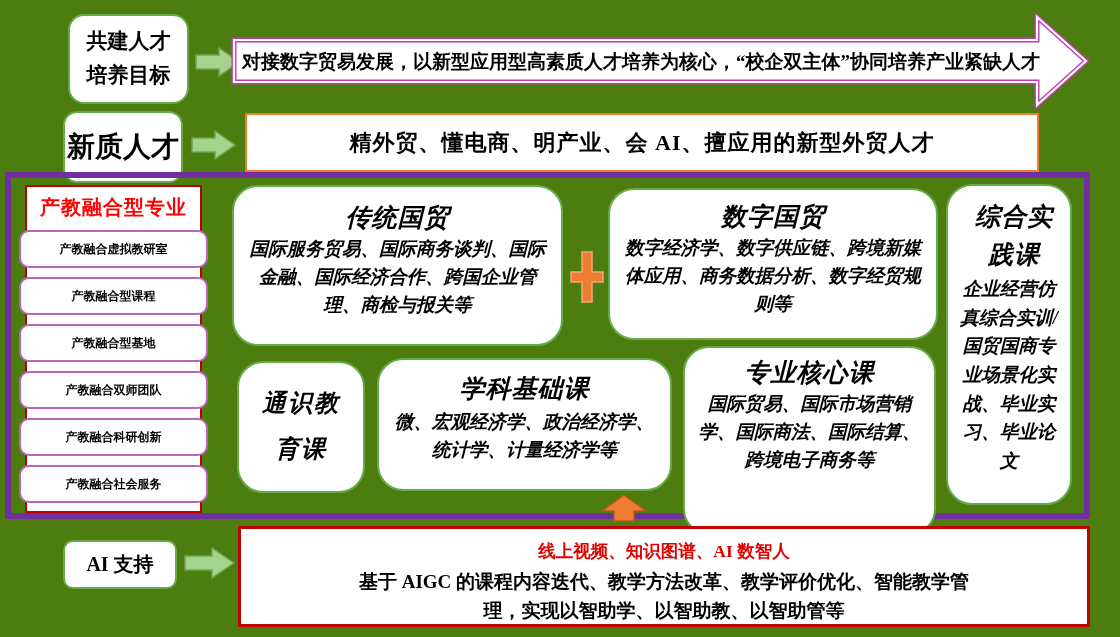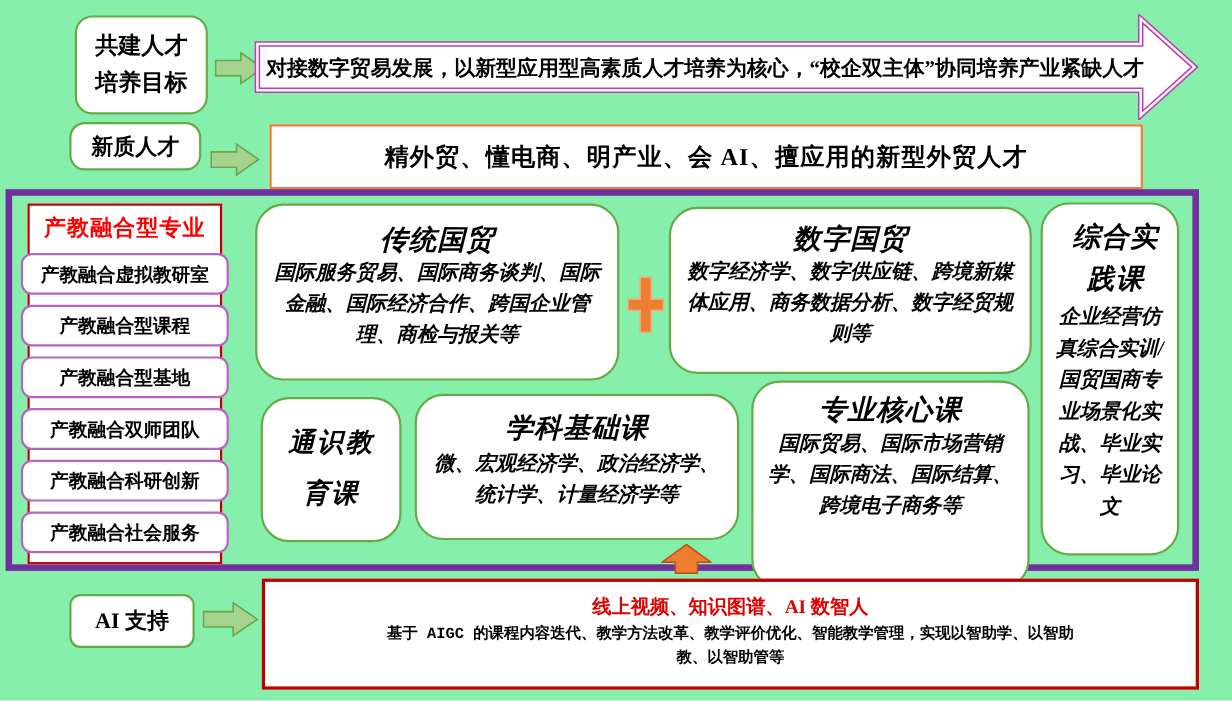--- a/index.html
+++ b/index.html
@@ -2,21 +2,21 @@
 <html><head>
 <meta charset="utf-8">
 <style>
   * { box-sizing: border-box; margin: 0; padding: 0; }
   html, body { background: #ffffff; }
   body { font-family: "Liberation Serif", "DejaVu Serif", serif; }
   .stage {
     position: relative;
     width: 1120px;
     height: 637px;
-    background: #86efac;
+    background: #4d7c0f;
     overflow: hidden;
     color: #000;
   }
   .abs { position: absolute; }
 
   
   .green-box {
     border: 2px solid #65ab47;
     border-radius: 16px;
     background: #fff;
@@ -42,21 +42,21 @@
   
   .goal-box   { left: 68px; top: 14px; width: 121px; height: 90px; font-size: 21px; line-height: 1.6; }
   .big-arrow-svg { left: 231px; top: 13px; }
   .goal-statement {
     left: 248px; top: 39px; width: 786px; height: 46px;
     display: flex; align-items: center; justify-content: center;
     font-size: 19px; font-weight: 700; white-space: nowrap;
   }
 
   
-  .talent-box { left: 63px; top: 111px; width: 120px; height: 44px; font-size: 20px; border-radius: 14px; }
+  .talent-box { left: 63px; top: 111px; width: 120px; height: 72px; font-size: 28px; border-radius: 14px; }
   .talent-target {
     left: 245px; top: 113px; width: 794px; height: 59px;
     border: 2px solid #ed7d31; background: #fff;
     display: flex; align-items: center; justify-content: center;
     font-size: 22px; font-weight: 700; letter-spacing: 1px;
   }
 
   
   .main-frame {
     left: 5px; top: 172px; width: 1085px; height: 347px;
@@ -68,21 +68,21 @@
     left: 25px; top: 185px; width: 177px; height: 328px;
     border: 2px solid #c00000; background: #fff;
     display: flex; flex-direction: column; align-items: center;
     padding-top: 7px;
   }
   .industry-title { color: #ff0000; font-size: 20px; font-weight: 700; letter-spacing: 1px; text-align: right; }
   .industry-item {
     width: 189px; height: 38px; margin-top: 9px;
     border: 2px solid #b765c0; border-radius: 10px; background: #fff;
     display: flex; align-items: center; justify-content: center;
-    font-size: 17px; font-weight: 700; white-space: nowrap;
+    font-size: 12px; font-weight: 700; white-space: nowrap;
   }
 
   .box-traditional { left: 232px; top: 185px; width: 331px; height: 161px; padding-top: 14px; }
   .box-digital     { left: 608px; top: 188px; width: 330px; height: 152px; padding-top: 10px; }
   .box-traditional .course-body, .box-digital .course-body { padding: 2px 14px 0 14px; }
 
   .plus-svg { left: 569px; top: 248px; }
 
   .box-general {
     left: 237px; top: 361px; width: 128px; height: 132px;
@@ -101,21 +101,21 @@
   .up-arrow-svg { left: 601px; top: 494px; z-index: 5; }
 
   
   .ai-box { left: 63px; top: 540px; width: 114px; height: 49px; font-size: 20px; border-radius: 10px; }
   .ai-target {
     left: 238px; top: 526px; width: 852px; height: 101px;
     border: 3px solid #c00000; background: #fff; text-align: center;
     padding-top: 10px;
   }
   .ai-title { color: #e00000; font-size: 17.5px; font-weight: 700; }
-  .ai-body  { font-size: 14px; font-weight: 700; line-height: 1.55; width: 640px; margin: 4px auto 16px auto; font-family: Liberation Mono, monospace; }
+  .ai-body  { font-size: 19px; font-weight: 700; line-height: 1.55; width: 640px; margin: 4px auto 16px auto; }
 
   .arrow1 { left: 195px; top: 47px; }
   .arrow2 { left: 191px; top: 130px; }
   .arrow3 { left: 184px; top: 547px; }
 </style>
 </head>
 <body>
 
 <div class="stage">
 

